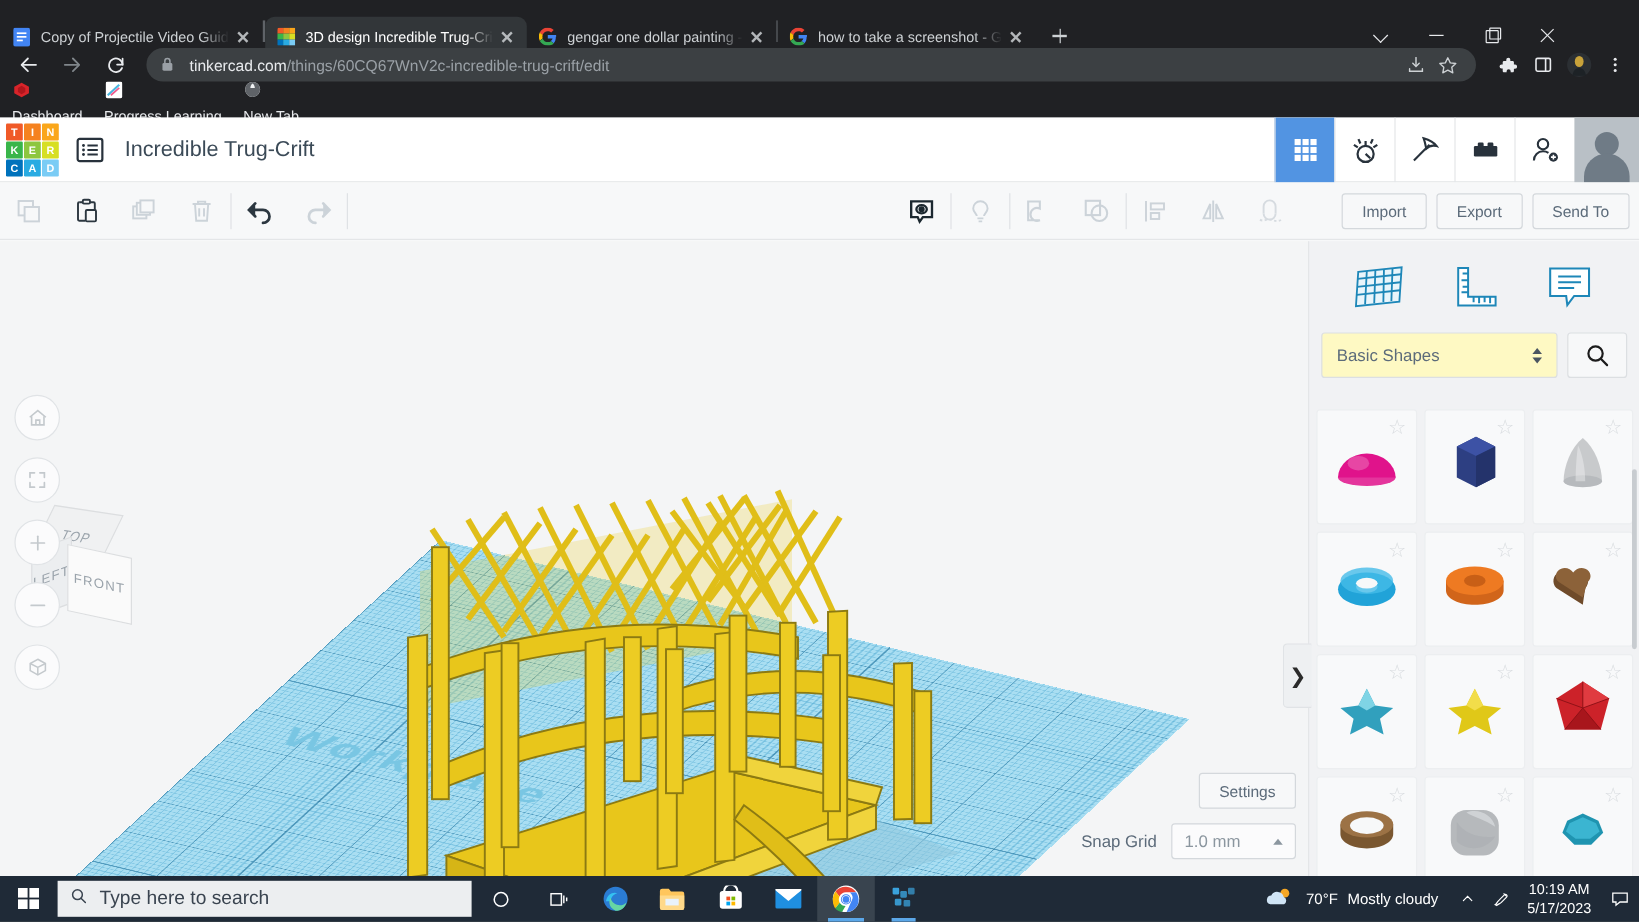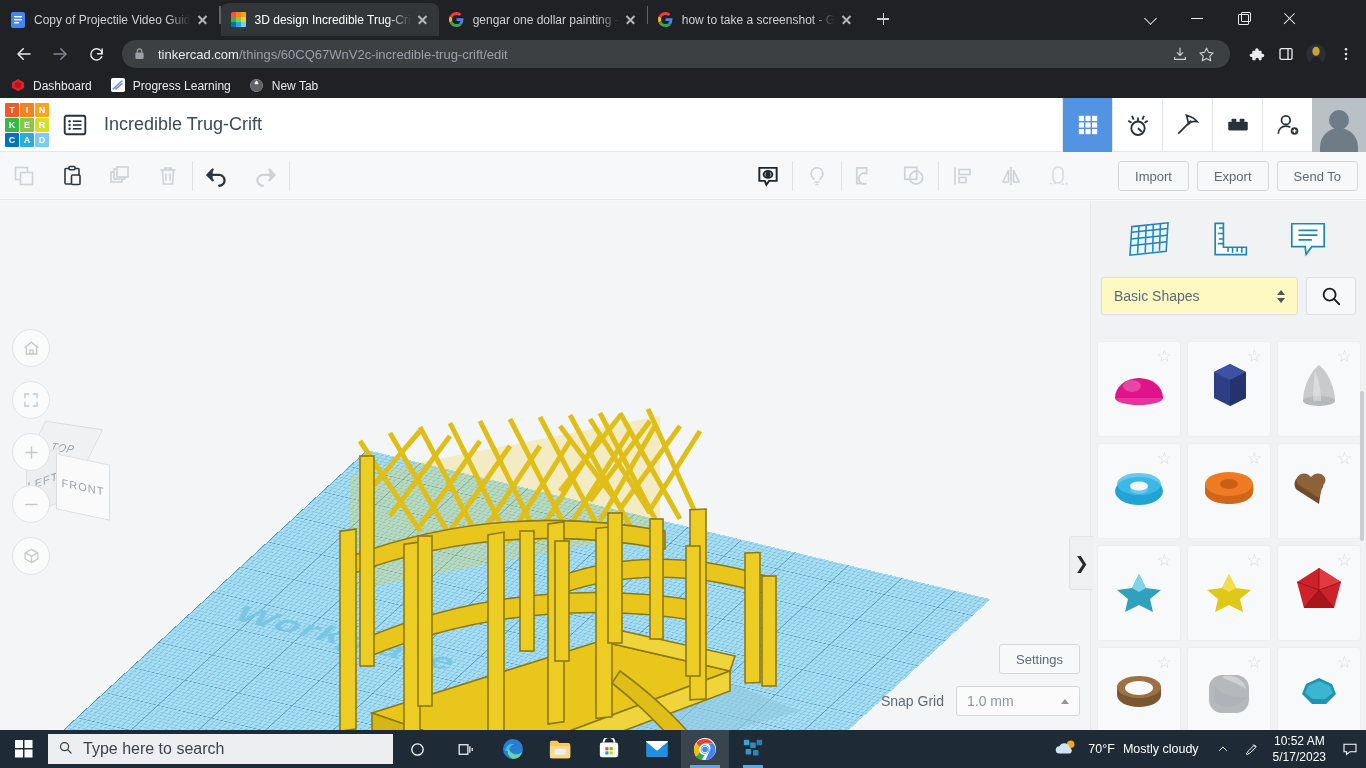--- a/index.html
+++ b/index.html
@@ -6,21 +6,21 @@
   html, body {
     width: 1366px; height: 768px;
     overflow: hidden;
     font-family: "Liberation Sans", sans-serif;
     background: #323639;
   }
   .app { position: relative; width: 1366px; height: 768px; }
 
   
   .browser-chrome { position:absolute; top:0; left:0; width:1366px; height:98px; background:#202124; }
-  .tabstrip { position:absolute; top:0; left:0; height:36px; width:1312px; display:flex; align-items:flex-end; }
+  .tabstrip { position:absolute; top:11px; left:0; height:36px; width:1312px; display:flex; align-items:flex-end; }
   .tab {
     position:relative; height:33px; display:flex; align-items:center;
     padding:0 8px 0 10px; border-radius:8px 8px 0 0; color:#cdd1d4;
     font-size:12px; max-width:230px; min-width:180px;
   }
   .tab.active { background:#323639; color:#ffffff; }
   .tab .favicon { width:16px; height:16px; margin-right:8px; flex:none; display:flex; align-items:center; justify-content:center; border-radius:2px; overflow:hidden; }
   .tab .tab-title { flex:1; white-space:nowrap; overflow:hidden; text-overflow:clip; -webkit-mask-image: linear-gradient(to right, #000 85%, transparent 100%); mask-image: linear-gradient(to right, #000 85%, transparent 100%); }
   .tab .tab-close { width:16px; height:16px; margin-left:4px; flex:none; position:relative; opacity:.85; }
   .tab .tab-close::before, .tab .tab-close::after {
@@ -53,21 +53,21 @@
     padding:0 12px; color:#9aa0a6; font-size:13px; margin:0 6px;
   }
   .omnibox .lock { width:12px; height:14px; margin-right:12px; flex:none; }
   .url-strong { color:#e8eaed; }
   .omni-actions { display:flex; align-items:center; gap:2px; margin-left:auto; }
   .omni-icon { width:24px; height:24px; display:flex; align-items:center; justify-content:center; }
   .ext-icons { display:flex; align-items:center; gap:6px; padding-left:8px; }
   .ext-icon { width:24px; height:24px; display:flex; align-items:center; justify-content:center; }
 
   .bookmark-row { position:absolute; top:72px; left:0; width:1366px; height:26px; display:flex; align-items:center; padding-left:10px; gap:18px; }
-  .bm-item { display:flex; align-items:flex-end; gap:7px; color:#e8eaed; font-size:12px; }
+  .bm-item { display:flex; align-items:flex-start; gap:7px; color:#e8eaed; font-size:12px;flex-direction:column; }
   .bm-ico { width:16px; height:16px; display:flex; align-items:center; justify-content:center; }
 
   
   .tc { position:absolute; top:98px; left:0; width:1366px; height:632px; background:#f7f8f9; }
 
   .tc-header { position:relative; height:54px; background:#ffffff; border-bottom:1px solid #e4e6e8; display:flex; align-items:center; }
   .tc-logo { width:54px; height:54px; display:flex; align-items:center; justify-content:center; }
   .logo-grid { display:grid; grid-template-columns:repeat(3,14px); grid-template-rows:repeat(3,14px); gap:1px; }
   .logo-cell { display:flex; align-items:center; justify-content:center; color:#fff; font-size:9px; font-weight:bold; font-family:"Liberation Sans",sans-serif; border-radius:1px; }
   .tc-listicon { width:30px; height:30px; margin-left:6px; display:flex; align-items:center; justify-content:center; }
@@ -114,21 +114,21 @@
   .vc-front { width:54px; height:56px; left:38px; top:36px; transform: skewY(12deg); background:#fafafa; }
   .vc-left { width:34px; height:56px; left:8px; top:30px; transform: skewY(-20deg); background:#eceef0; }
 
   .vp-ctrl { position:absolute; left:12px; width:38px; height:38px; border:1px solid #e0e3e6; border-radius:50%; background:#fbfbfc; display:flex; align-items:center; justify-content:center; color:#c4c9cd; }
   .vp-ctrl svg { display:block; }
 
   .snap-area { position:absolute; right:10px; bottom:14px; text-align:right; }
   .snap-row { display:flex; align-items:center; justify-content:flex-end; gap:12px; margin-top:12px; }
   .snap-label { font-size:14px; color:#5c6b7a; }
   .snap-select {
-    width:124px; height:30px; border:1px solid #d4d8dc; background:#fbfbfc; border-radius:3px;
+    width:104px; height:30px; border:1px solid #d4d8dc; background:#fbfbfc; border-radius:3px;
     display:flex; align-items:center; padding:0 10px; color:#8b969f; font-size:14px; justify-content:space-between;
   }
   .caret-up { width:0; height:0; border-left:4px solid transparent; border-right:4px solid transparent; border-bottom:5px solid #8b969f; }
 
   
   .rpanel { position:absolute; top:103px; right:0; width:276px; height:529px; background:#f1f2f4; border-left:1px solid #e4e6e8; }
   .rp-icons { height:76px; display:flex; align-items:center; justify-content:space-around; padding:0 18px; }
   .rp-icon { width:54px; height:54px; display:flex; align-items:center; justify-content:center; }
   .rp-search-row { display:flex; align-items:center; gap:8px; padding:0 10px; }
   .rp-select {
@@ -911,21 +911,21 @@
             <polyline points="5 15 12 8 19 15"></polyline>
           </svg>
       </div>
       <div class="tray-btn">
         <svg width="15" height="15" viewBox="0 0 24 24" fill="none" stroke="#ffffff" stroke-width="1.6">
             <path d="M5 19c2-1 2-4 5-6l7-7a2 2 0 0 1 3 3l-7 7c-2 2-4 2-6 4z"></path>
             <path d="M16 4l4 4"></path>
           </svg>
       </div>
       <div class="tray-clock">
-        <div>10:52 AM</div>
+        <div>10:19 AM</div>
         <div>5/17/2023</div>
       </div>
       <div class="tray-notif">
         <svg width="16" height="16" viewBox="0 0 24 24" fill="none" stroke="#ffffff" stroke-width="1.6">
             <path d="M3 5h18v11h-9l-5 4v-4H3z"></path>
           </svg>
       </div>
     </div>
   </div>
 </div>

